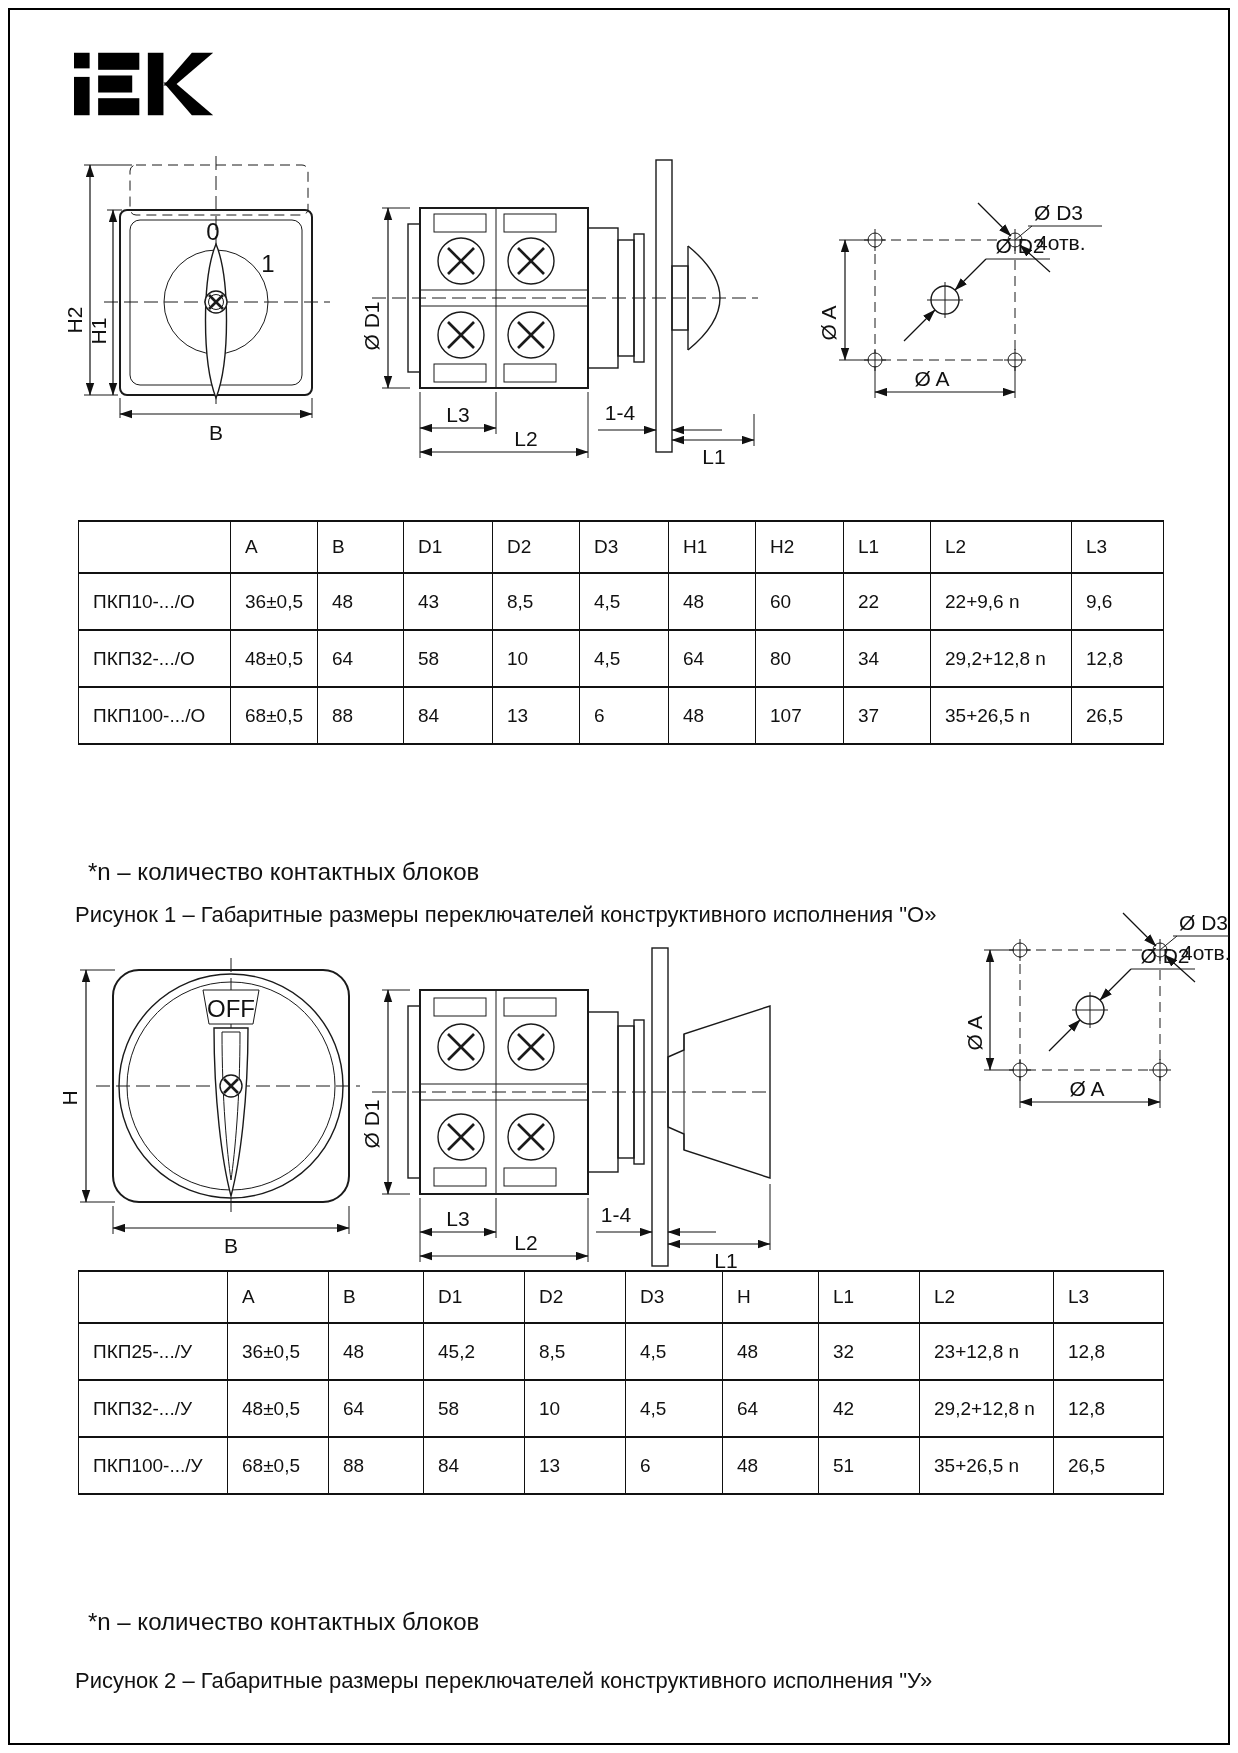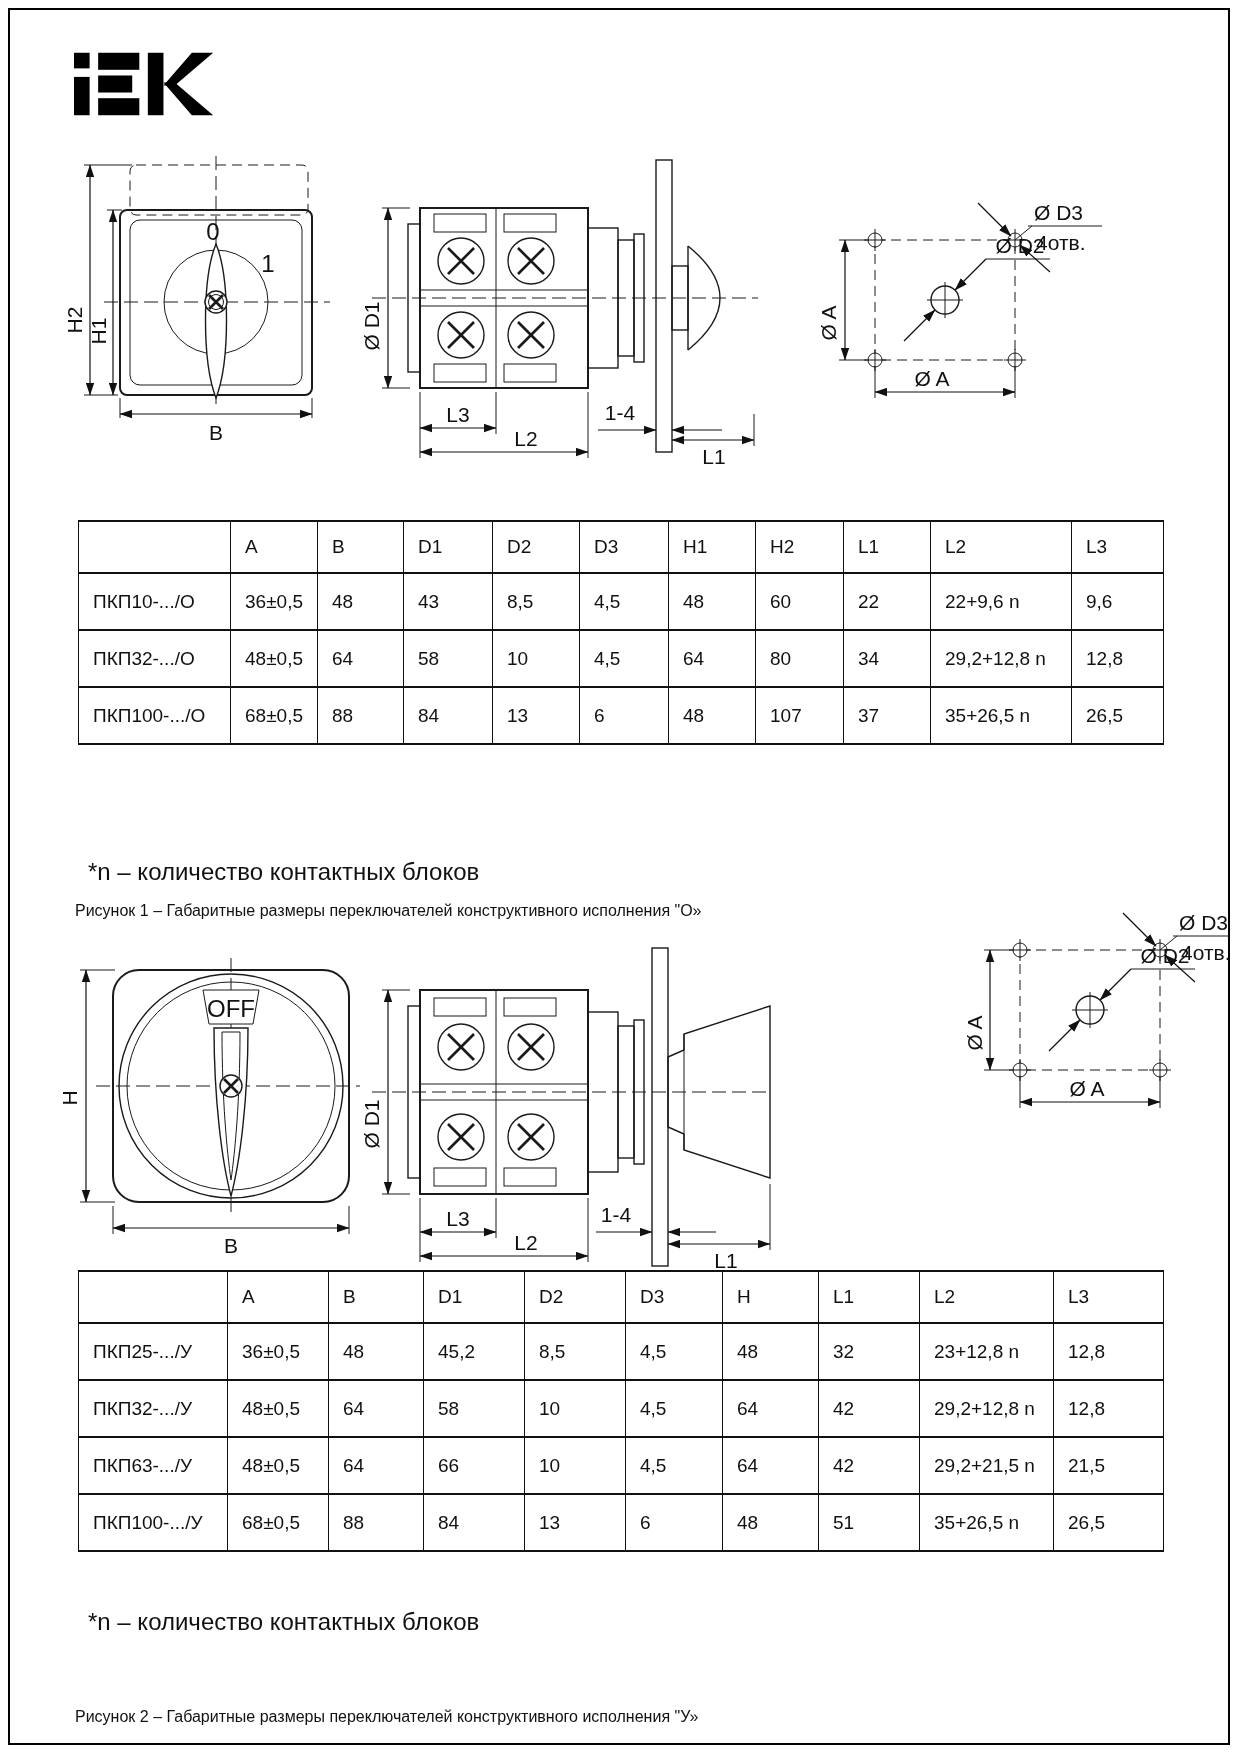--- a/index.html
+++ b/index.html
@@ -30,22 +30,22 @@
     border-top:2px solid #111;border-bottom:2px solid #111;
     font-size:19px;font-weight:normal;text-align:left;padding:0 0 0 14px;
     white-space:nowrap;overflow:hidden;
   }
   #table1{top:520px;}
   #table1 th{height:50px;} #table1 td{height:55px;margin-left:16px;}
   #table2{top:1270px;}
   #table2 th{height:50px;} #table2 td{height:55px;}
   .footnote{position:absolute;left:88px;font-size:24px;}
   #footnote1{top:858px;} #footnote2{top:1608px;}
-  .caption{position:absolute;left:75px;font-size:16px;}
-  #caption1{top:902px;} #caption2{top:1708px;text-align:center;}
+  .caption{position:absolute;left:75px;font-size:22px;}
+  #caption1{top:902px;} #caption2{top:1668px;text-align:center;}
 </style>
 </head>
 <body>
 
 <svg width="0" height="0" style="position:absolute" aria-hidden="true">
   <defs>
     <marker id="arr" viewBox="0 0 12 8" refX="11.5" refY="4" markerWidth="13" markerHeight="9" orient="auto-start-reverse" markerUnits="userSpaceOnUse">
       <path d="M0,0 L12,4 L0,8 Z" fill="#111"></path>
     </marker>
     <pattern id="hatch" patternUnits="userSpaceOnUse" width="7" height="7" patternTransform="rotate(45 0 0)">
@@ -436,32 +436,20 @@
           <td>64</td>
           <td>58</td>
           <td>10</td>
           <td>4,5</td>
           <td>64</td>
           <td>42</td>
           <td>29,2+12,8 n</td>
           <td>12,8</td>
         </tr>
         <tr>
-          <td>ПКП63-.../У</td>
-          <td>48±0,5</td>
-          <td>64</td>
-          <td>66</td>
-          <td>10</td>
-          <td>4,5</td>
-          <td>64</td>
-          <td>42</td>
-          <td>29,2+21,5 n</td>
-          <td>21,5</td>
-        </tr>
-        <tr>
           <td>ПКП100-.../У</td>
           <td>68±0,5</td>
           <td>88</td>
           <td>84</td>
           <td>13</td>
           <td>6</td>
           <td>48</td>
           <td>51</td>
           <td>35+26,5 n</td>
           <td>26,5</td>

